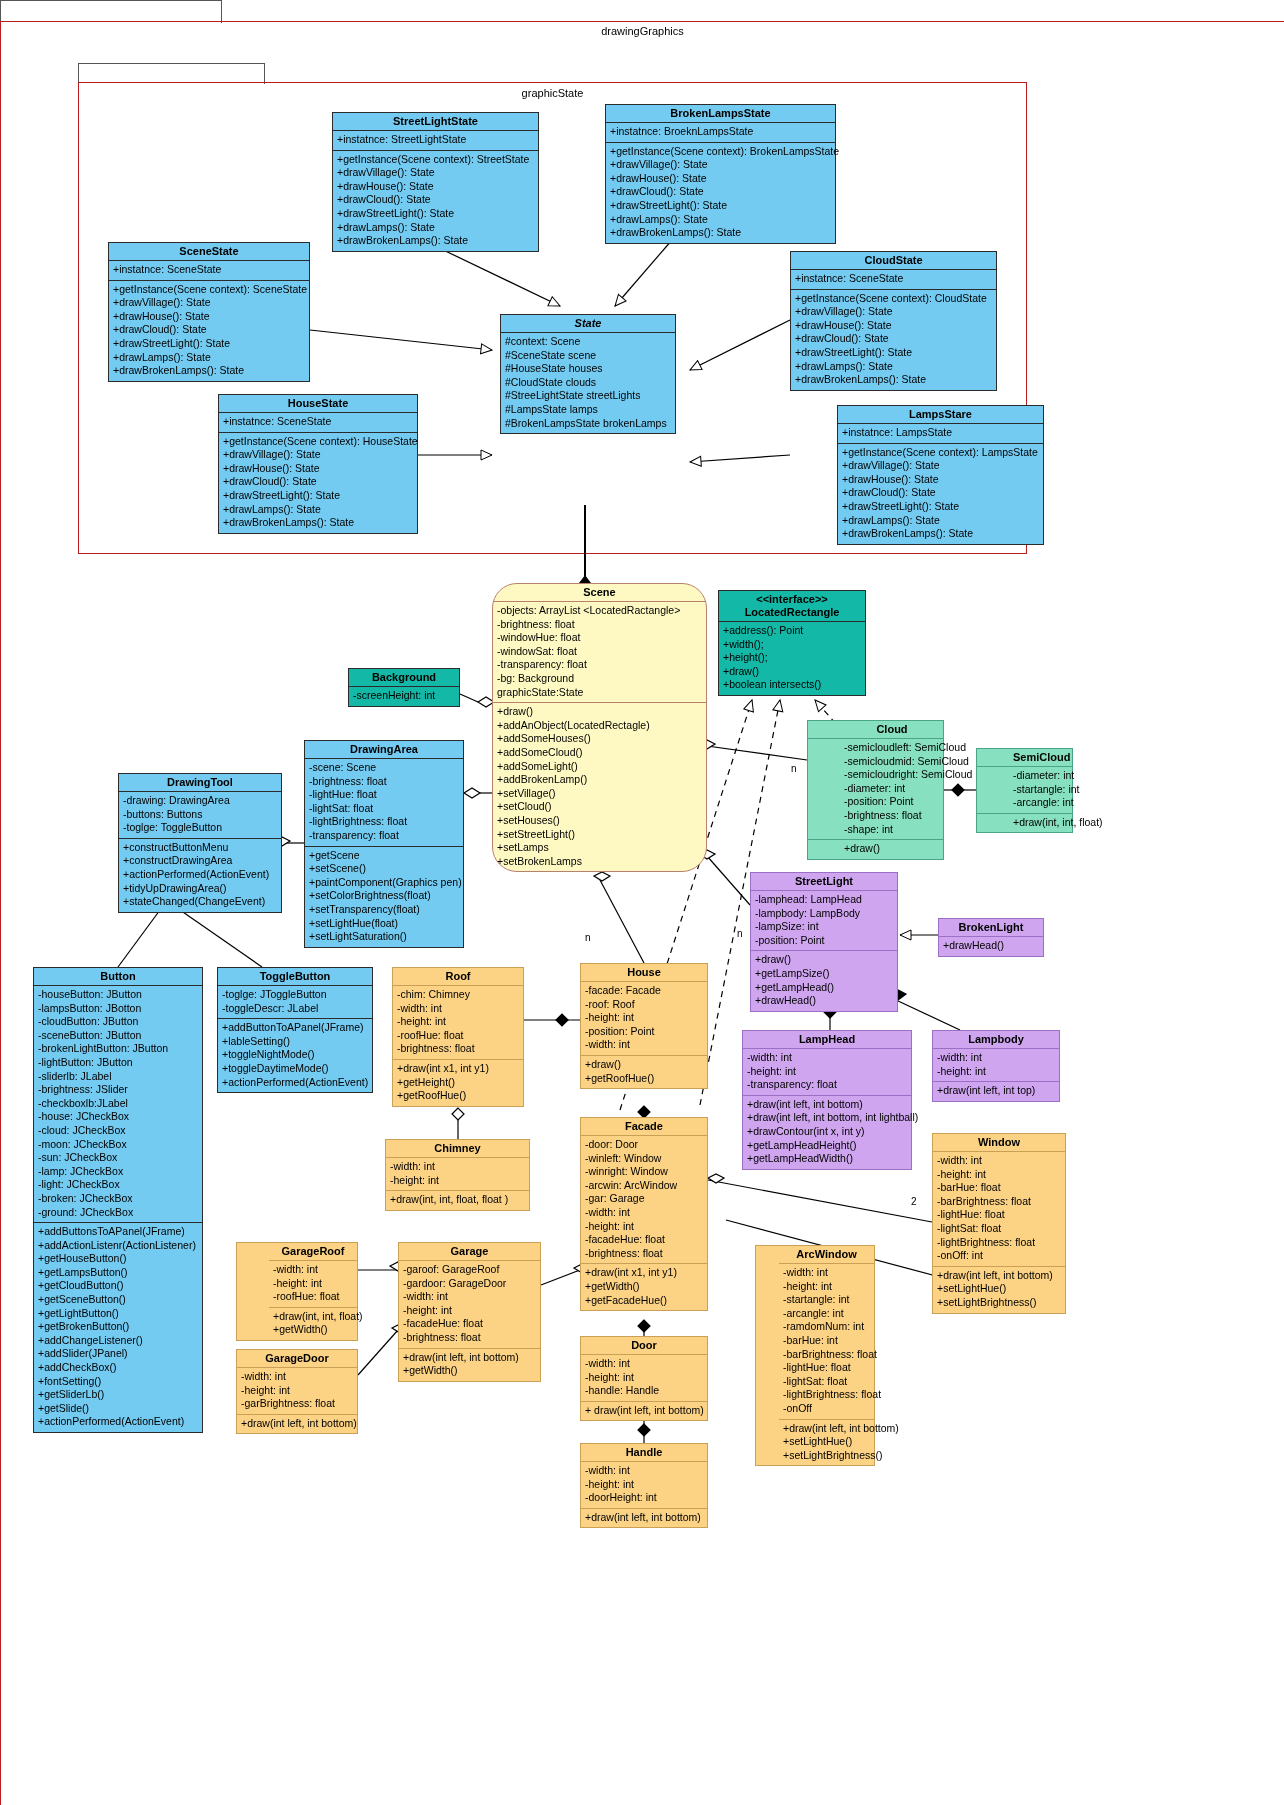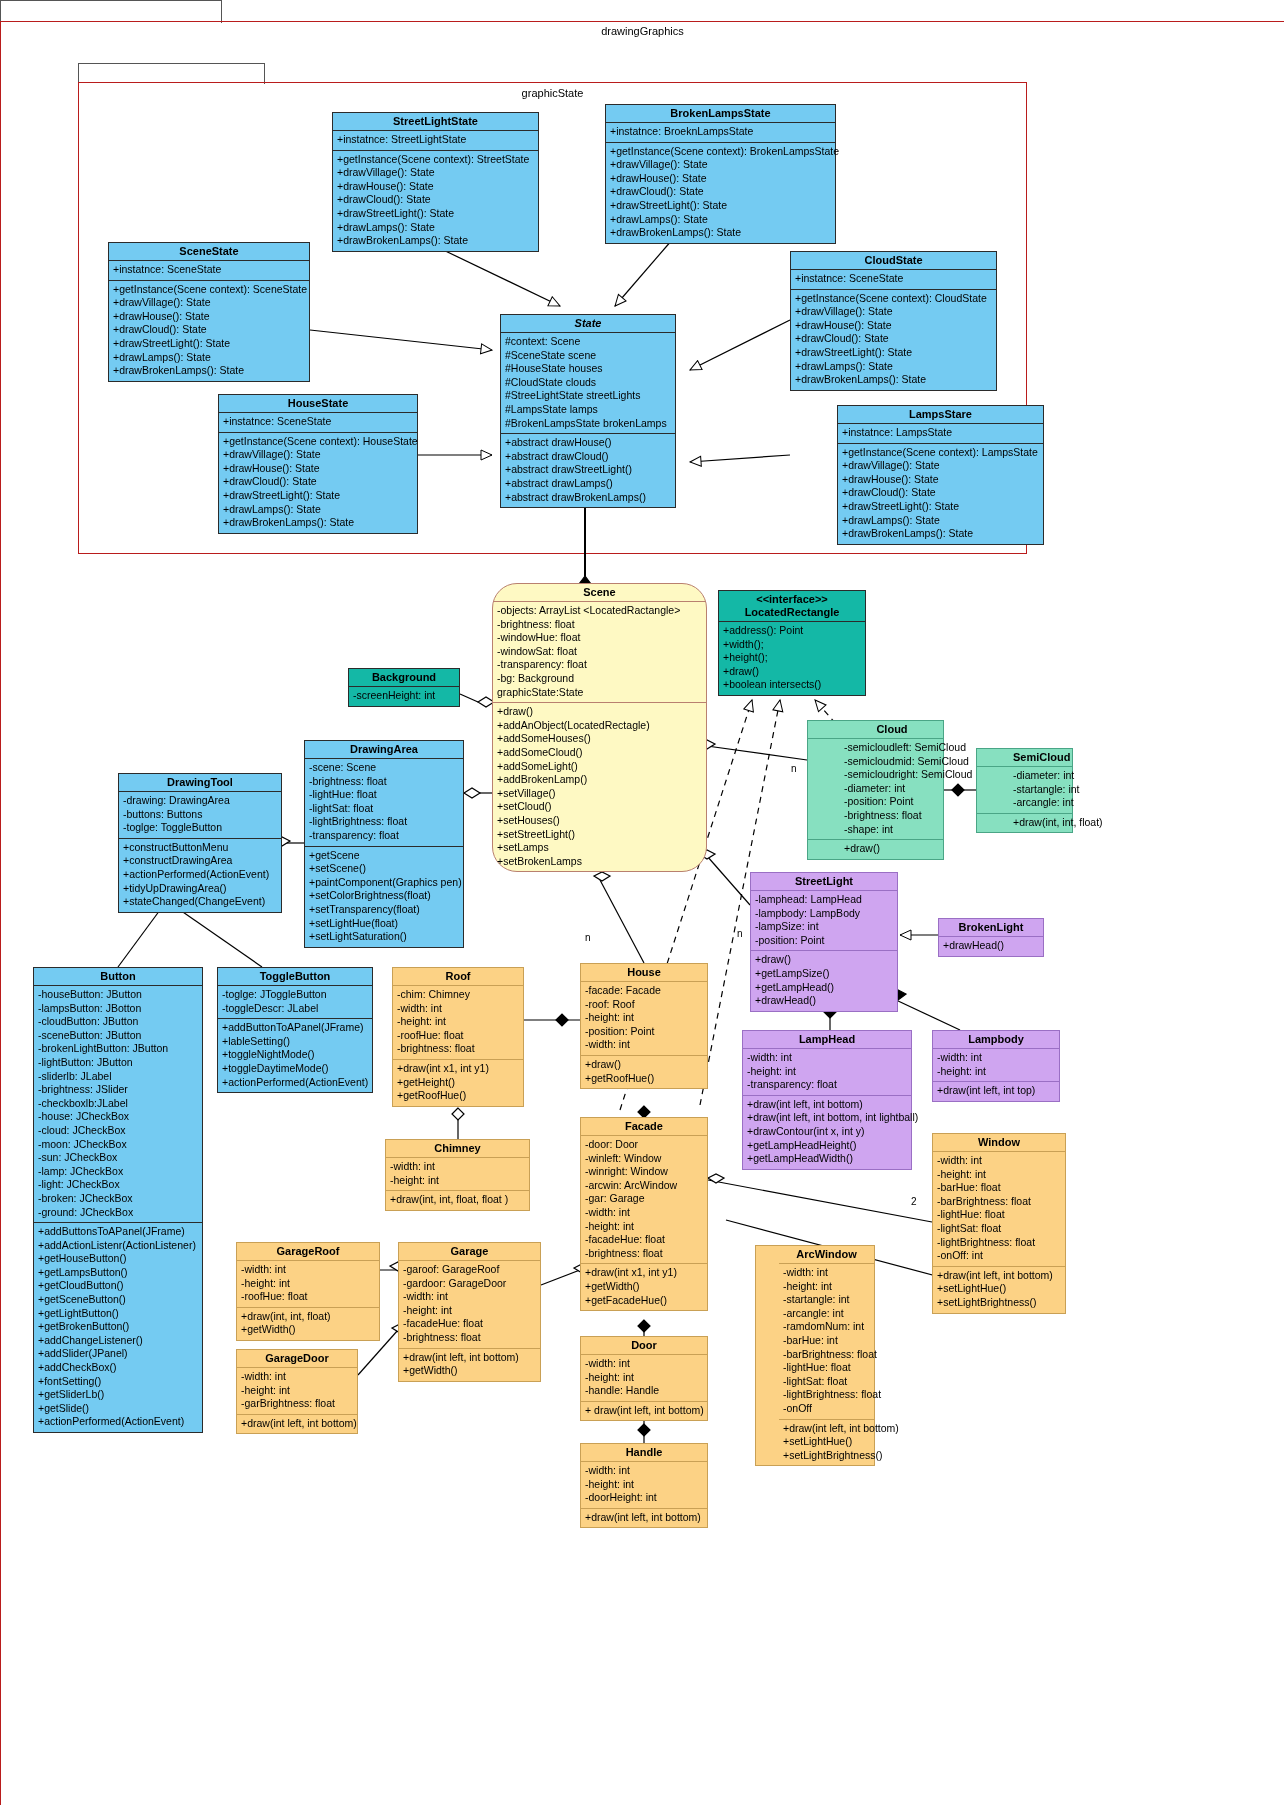--- a/index.html
+++ b/index.html
@@ -216,27 +216,20 @@
       <div class="cls blue" style="left: 500px; top: 314px; width: 176px;">
         <div class="hd abs">State</div>
         <div class="sec">
           <div>#context: Scene</div>
           <div>#SceneState scene</div>
           <div>#HouseState houses</div>
           <div>#CloudState clouds</div>
           <div>#StreeLightState streetLights</div>
           <div>#LampsState lamps</div>
           <div>#BrokenLampsState brokenLamps</div>
-        </div>
-        <div class="sec">
-          <div>+abstract drawHouse()</div>
-          <div>+abstract drawCloud()</div>
-          <div>+abstract drawStreetLight()</div>
-          <div>+abstract drawLamps()</div>
-          <div>+abstract drawBrokenLamps()</div>
         </div>
       </div>
       <div class="cls blue" style="left: 218px; top: 394px; width: 200px;">
         <div class="hd">HouseState</div>
         <div class="sec">
           <div>+instatnce: SceneState</div>
         </div>
         <div class="sec">
           <div>+getInstance(Scene context): HouseState</div>
           <div>+drawVillage(): State</div>
@@ -536,21 +529,21 @@
           <div>-lightSat: float</div>
           <div>-lightBrightness: float</div>
           <div>-onOff: int</div>
         </div>
         <div class="sec">
           <div>+draw(int left, int bottom)</div>
           <div>+setLightHue()</div>
           <div>+setLightBrightness()</div>
         </div>
       </div>
-      <div class="cls orange" style="left: 236px; top: 1242px; width: 144px;">
+      <div class="cls orange" style="left: 236px; top: 1242px; width: 122px; padding-left: 32px;">
         <div class="hd">GarageRoof</div>
         <div class="sec">
           <div>-width: int</div>
           <div>-height: int</div>
           <div>-roofHue: float</div>
         </div>
         <div class="sec">
           <div>+draw(int, int, float)</div>
           <div>+getWidth()</div>
         </div>

